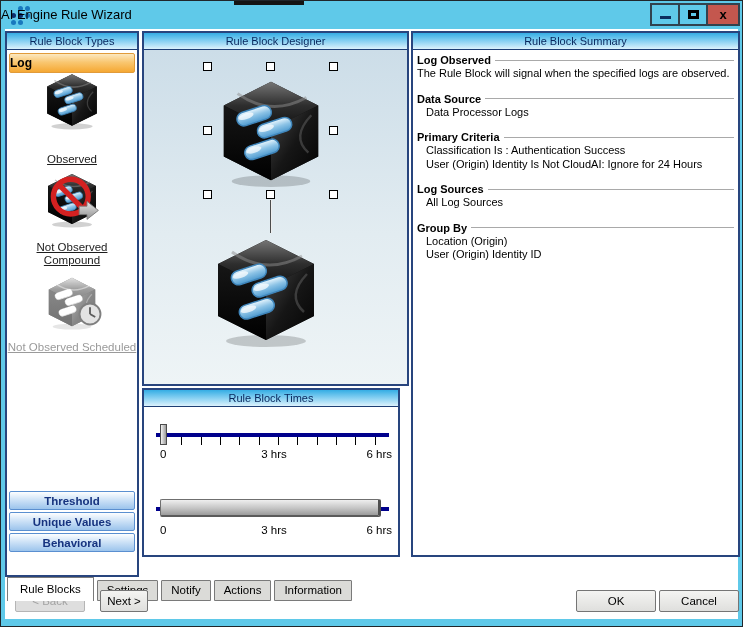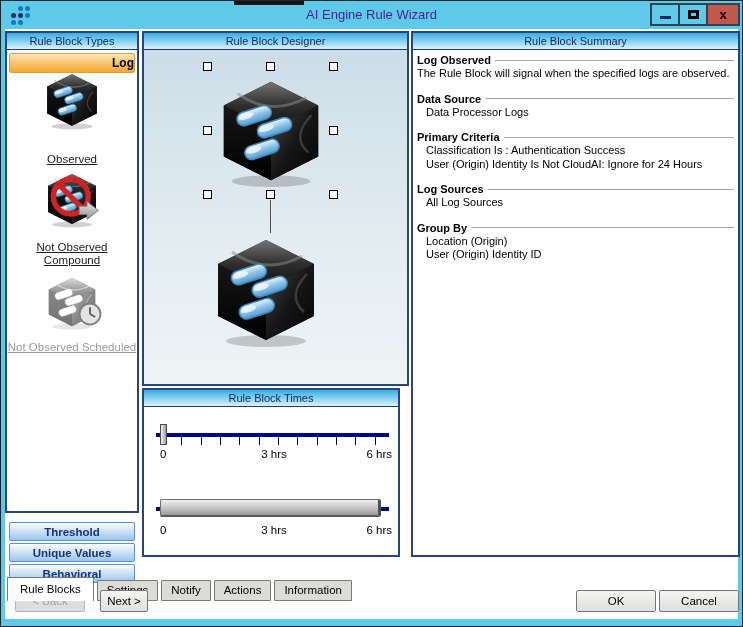--- a/index.html
+++ b/index.html
@@ -3,54 +3,54 @@
 <meta charset="utf-8">
 <style>
   * { margin:0; padding:0; box-sizing:border-box; }
   body { font-family:"Liberation Sans", sans-serif; background:#777; }
   .window{ position:relative; width:743px; height:627px; background:#5fc9e9;
            border:1px solid #20262b; overflow:hidden; }
   .top-artifact{ position:absolute; left:233px; top:0; width:70px; height:4px; background:#141414; }
 
   
   .titlebar{ position:absolute; left:0; top:0; width:100%; height:28px; }
-  .title{ position:absolute; left:0; top:6px; width:100%; text-align:center;
-          font-size:13px; color:#4c1d95; }
+  .title{ position:absolute; left:0; top:6px; width:100%; 
+          font-size:13px; color:#000000; }
   .logo{ position:absolute; left:10px; top:5px; width:22px; height:19px; }
   .logo i{ position:absolute; width:5px; height:5px; border-radius:50%; background:#1878be; }
   .logo i.d{ background:#0d2f6e; }
   .winbtns{ position:absolute; right:2px; top:2px; display:flex; }
   .wbtn{ width:30px; height:23px; border:2px solid #31424e; background:#5fc9e9;
          display:flex; align-items:center; justify-content:center; margin-left:-2px; cursor:pointer; }
   .wbtn.close{ width:34px; background:#c4574e; }
   .glyph-min{ width:11px; height:3px; background:#0c2d5e; margin-top:6px; }
   .glyph-max{ width:11px; height:9px; border:3px solid #000; background:transparent; }
   .glyph-x{ font-weight:bold; font-size:13px; color:#000; line-height:1; }
 
   
   .content{ position:absolute; left:4px; top:28px; right:4px; bottom:7px; background:#fff; }
   .panel{ position:absolute; border:2px solid #28457e; background:#fff; }
   .panel-header{ height:17px; line-height:17px; text-align:center; font-size:11px; color:#08265c;
     background:linear-gradient(180deg,#35ade4 0%,#7fcdf1 45%,#dcf2fc 100%);
     border-bottom:1px solid #1d3e74; }
 
   
-  .p-left{ left:0; top:2px; width:134px; height:482px; }
-  .log-btn{ position:absolute; left:2px; right:2px; top:20px; height:20px; text-align:right;
+  .p-left{ left:0; top:2px; width:134px; height:546px; }
+  .log-btn{ position:absolute; left:2px; right:2px; top:20px; height:20px; text-align:left;
     font-size:12px; font-weight:bold; color:#000; line-height:19px;
     background:linear-gradient(180deg,#fce8c0 0%,#f9c771 45%,#f5a833 100%);
     border:1px solid #e19b3a; border-radius:2px; cursor:pointer; }
   .type-icon{ position:absolute; left:50%; transform:translateX(-50%); cursor:pointer; }
   .type-label{ position:absolute; left:0; width:100%; text-align:center; font-size:11.5px;
     color:#1c1c1c; line-height:13px; cursor:pointer;text-decoration:underline; }
   .type-label.dis{ color:#9a9a9a; }
   .cat-btn{ position:absolute; left:2px; right:2px; height:19px; text-align:center; font-size:11.5px;
     font-weight:bold; color:#16337f; line-height:18px;
     background:linear-gradient(180deg,#fdfeff 0%,#cfe3f7 45%,#9cc4ec 100%);
-    border:1px solid #5a8fd0; border-radius:2px; cursor:pointer;margin-top:31px; }
+    border:1px solid #5a8fd0; border-radius:2px; cursor:pointer; }
   .gray-cube{ filter:grayscale(1) brightness(1.7) opacity(.55); }
 
   
   .p-designer{ left:137px; top:2px; width:267px; height:355px; }
   .designer-body{ position:absolute; left:0; top:17px; right:0; bottom:0;
     background:linear-gradient(180deg,#ccdde8 0%,#e2ecf1 55%,#eef4f6 100%); }
   .handle{ position:absolute; width:9px; height:9px; background:#fff; border:1px solid #000; cursor:pointer; }
   .connector{ position:absolute; left:126px; top:150px; width:2px; height:33px;
     background:#4c4c4c; border-right:1px solid #eee; }
   .cube-pos{ position:absolute; cursor:pointer; }

